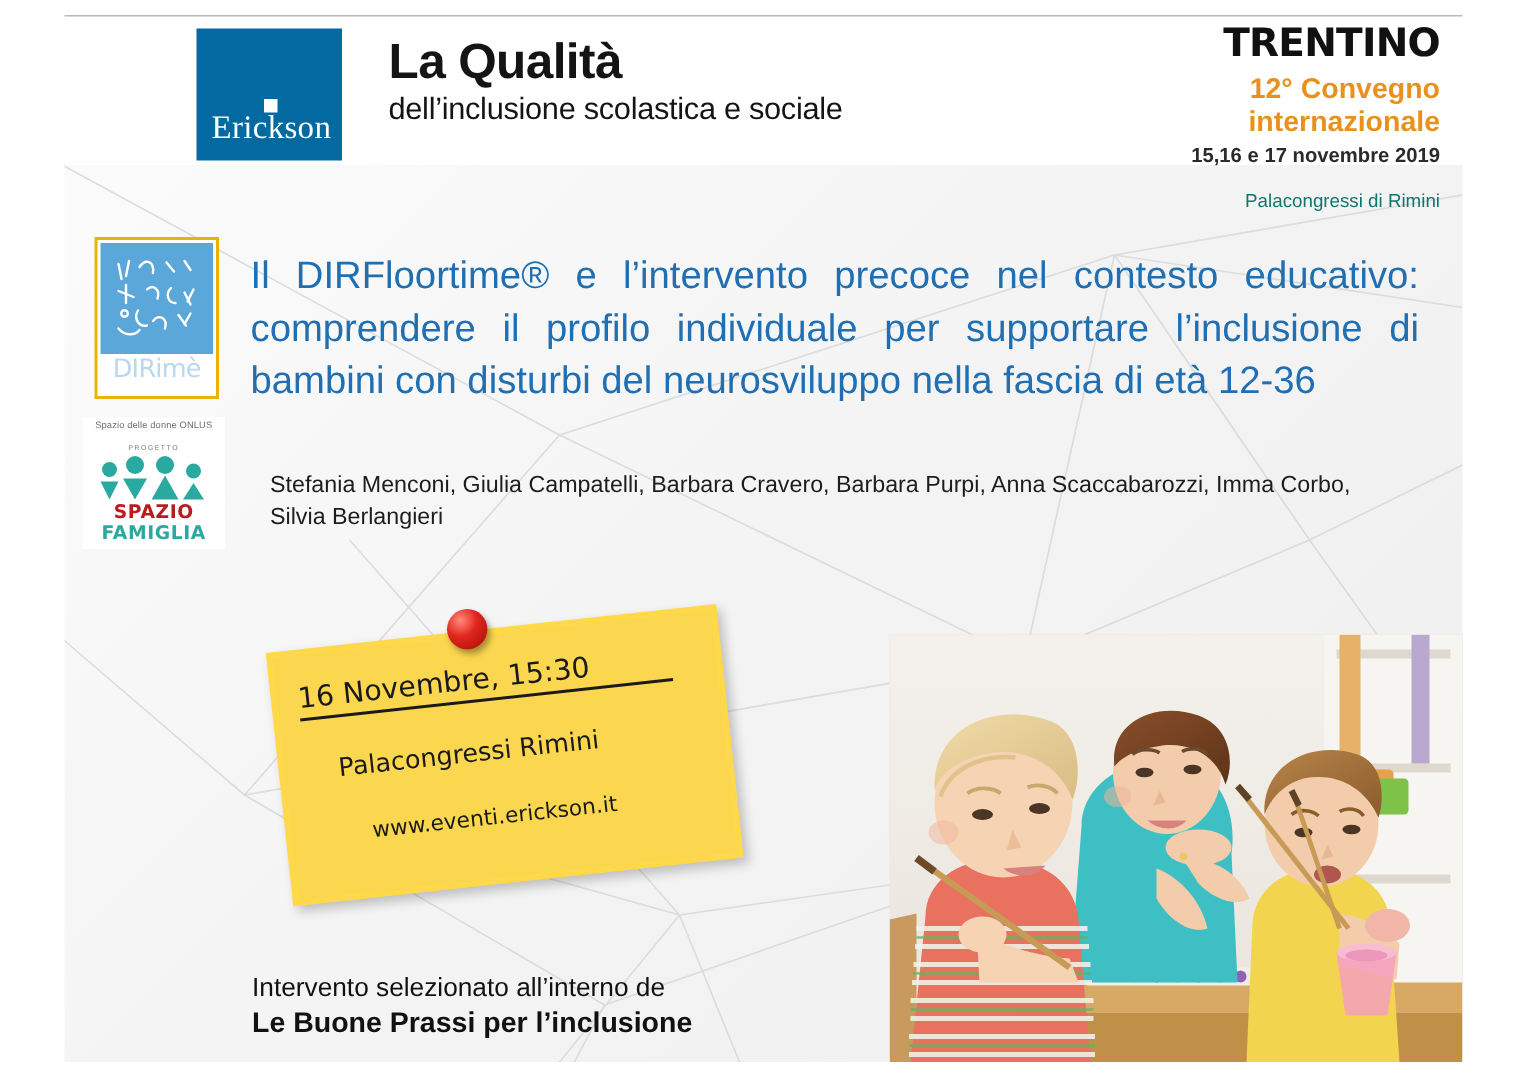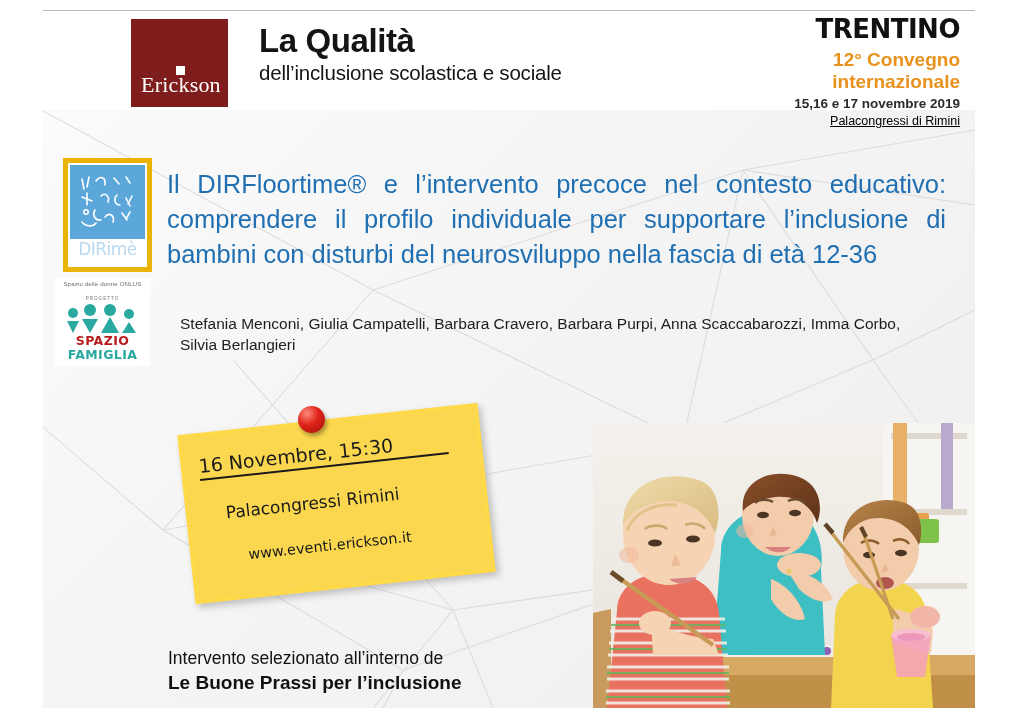--- a/index.html
+++ b/index.html
@@ -9,39 +9,39 @@
 
   
   #bg-panel{position:absolute;left:43px;top:110px;width:932px;height:598px;
             background:linear-gradient(135deg,#fbfbfb 0%,#f4f4f4 45%,#efefef 100%);}
   #bg-net{position:absolute;left:43px;top:110px;width:932px;height:598px;opacity:.85;}
 
   
   #header-rule{position:absolute;left:43px;top:10px;width:932px;height:1px;background:#b9b9b9;}
 
   #erickson-logo{position:absolute;left:131px;top:19px;width:97px;height:88px;
-                 background:#7f1d1d;}
+                 background:#0369a1;}
   #erickson-logo .mark{position:absolute;left:45px;top:47px;width:9px;height:9px;background:#fff;}
   #erickson-logo .word{position:absolute;left:10px;top:55px;width:77px;color:#fff;
         font-family:"Liberation Serif",serif;font-size:22px;letter-spacing:.2px;line-height:1;}
 
   #qualita{position:absolute;left:259px;top:24px;width:420px;}
   #qualita .l1{font-size:33px;font-weight:bold;color:#141414;letter-spacing:-.4px;line-height:1.05;}
   #qualita .l2{font-size:20.5px;font-weight:normal;color:#141414;letter-spacing:-.2px;margin-top:2px;}
 
   #trentino{position:absolute;left:716px;top:16px;width:244px;text-align:right;}
   #trentino .brand{font-size:26px;font-weight:bold;color:#111;letter-spacing:-.5px;
       font-family:"DejaVu Sans",sans-serif;line-height:1;position:relative;display:inline-block;}
   #trentino .l1{font-size:19px;font-weight:bold;color:#e8921d;margin-top:7px;}
   #trentino .l2{font-size:13.5px;font-weight:bold;color:#2b2b2b;margin-top:3px;}
-  #trentino .l3{font-size:12.5px;color:#000000;margin-top:3px;text-decoration:underline;}
+  #trentino .l3{font-size:12.5px;color:#0f766e;margin-top:16px;}
 
   
   #dirime{position:absolute;left:63px;top:158px;width:79px;height:104px;
-          background:#fff;border:5px solid #eab308;}
+          background:#fff;border:2px solid #eab308;}
   #dirime .sq{position:absolute;left:2px;top:2px;width:75px;height:74px;background:#5ba7da;}
   #dirime .word{position:absolute;left:0;top:76px;width:79px;text-align:center;
         font-size:17px;color:#b9d8ee;font-family:"DejaVu Sans",sans-serif;letter-spacing:-.5px;}
 
   #spazio{position:absolute;left:55px;top:278px;width:95px;height:88px;background:#fff;}
   #spazio .onlus{text-align:center;font-size:6.2px;color:#6d6d6d;letter-spacing:.1px;margin-top:2px;}
   #spazio .prog{text-align:center;font-size:4.6px;color:#7a7a7a;letter-spacing:1px;margin-top:9px;}
   #spazio .fig{display:block;margin:3px auto 0;}
   #spazio .w1{text-align:center;font-size:12.5px;color:#b91c1c;font-weight:bold;
         letter-spacing:.4px;line-height:1;margin-top:1px;font-family:"DejaVu Sans",sans-serif;}

